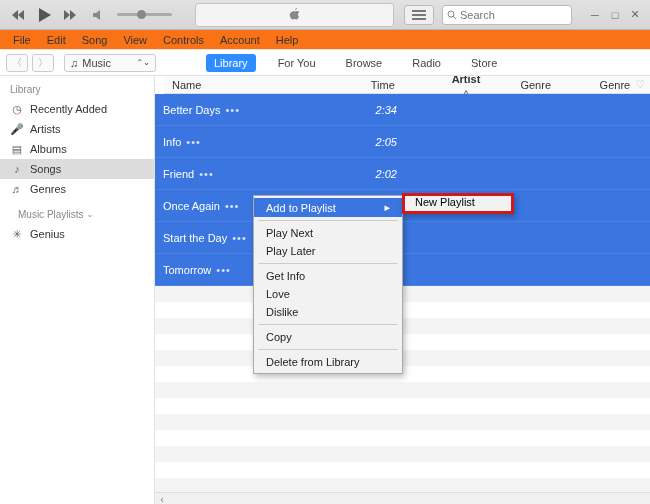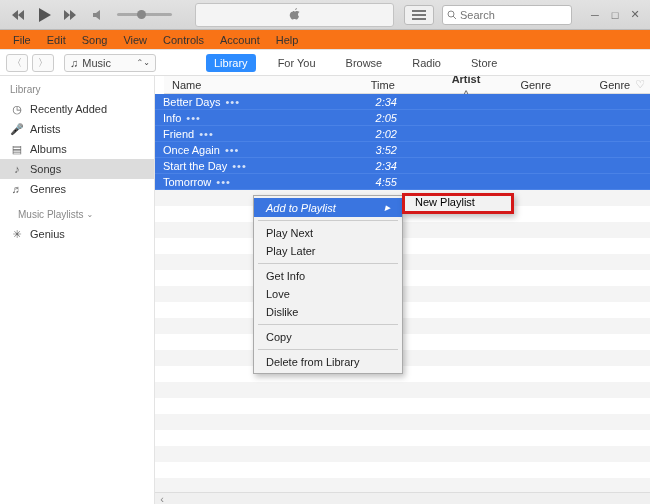--- a/index.html
+++ b/index.html
@@ -39,31 +39,31 @@
 .main { flex:1; display:flex; flex-direction:column; position:relative; overflow:hidden;}
 .cols { height:18px; border-bottom:1px solid #ddd; display:flex; align-items:center; font-size:11px; color:#333; background:#fafafa;margin-left:9px; }
 .col-name { width:200px; padding-left:8px; }
 .col-time { width:50px; text-align:center; padding-right:8px; }
 .col-artist { width:110px; font-weight:bold; display:flex; align-items:center; gap:3px;flex-direction:column;}
 .col-album { width:80px; }
 .col-genre { flex:1; }
 .col-heart{width:20px;text-align:center;color:#bbb;}
 
 .tracks { flex:1; overflow:hidden; position:relative;}
-.track { height:16px; display:flex; align-items:center; background:#3a75e0; color:#fff; font-size:11px; border-bottom:1px solid #4a82e6;}
+.track { height:32px; display:flex; align-items:center; background:#3a75e0; color:#fff; font-size:11px; border-bottom:1px solid #4a82e6;}
 .track .tn { width:200px; padding-left:8px; display:flex; align-items:center; gap:5px;}
 .track .tt { width:50px; text-align:right; padding-right:8px;font-style:italic; }
 .dots{letter-spacing:1px;opacity:0.8;}
 .stripes div{height:16px;}
 .stripes div:nth-child(odd){background:#f4f4f4;}
 .stripes div:nth-child(even){background:#fff;}
 
 .ctx-menu { position:absolute; top:101px; left:98px; width:150px; background:#f2f2f2; border:1px solid #aaa; box-shadow:2px 3px 6px rgba(0,0,0,0.25); padding:2px 0; z-index:10;}
 .ctx-item { padding:3px 12px; color:#222; display:flex; justify-content:space-between; align-items:center;}
-.ctx-item.hl { background:#3a75e0; color:#fff;font-style:italic; }
+.ctx-item.hl { background:#3a75e0; color:#fff; }
 .ctx-sep { height:1px; background:#ccc; margin:3px 4px; }
 
 .submenu { position:absolute; top:99px; left:247px; width:112px; height:21px; background:#f2f2f2; border:3px solid #d41818; display:flex; align-items:flex-start; padding:0 10px; z-index:11; box-shadow:2px 3px 6px rgba(0,0,0,0.25);}
 
 .hscroll{position:absolute;bottom:0;left:0;right:0;height:12px;background:#f0f0f0;border-top:1px solid #ddd;display:flex;align-items:center;}
 .hscroll .arr{width:14px;text-align:center;color:#888;}
 
 svg{display:block;}
 </style>
 </head>

